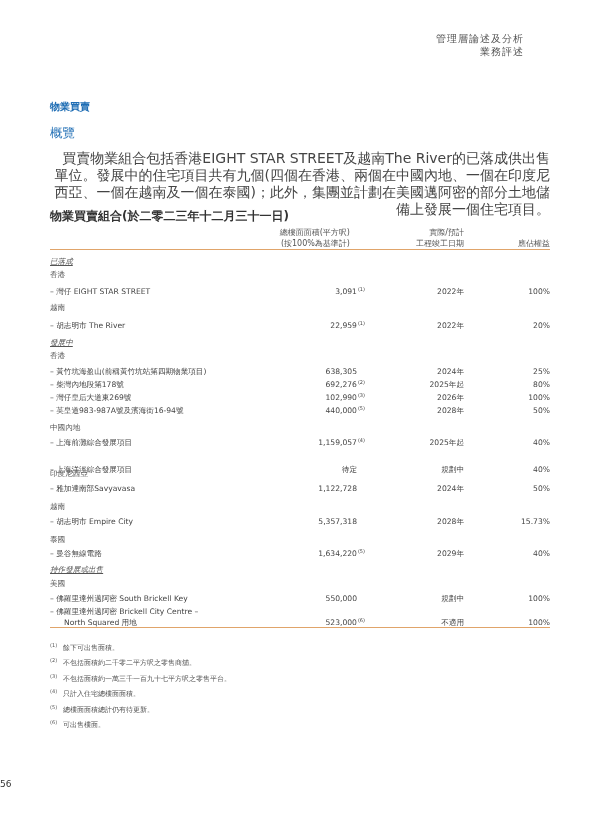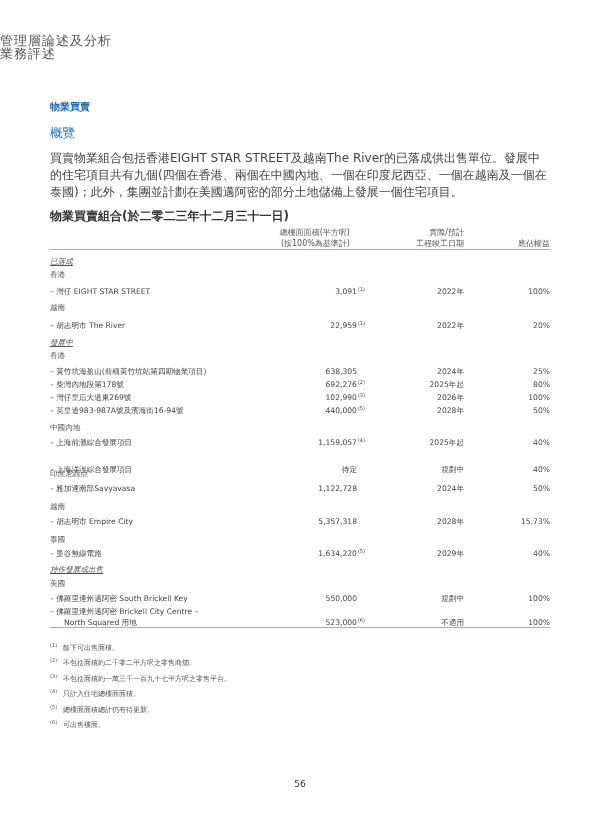--- a/index.html
+++ b/index.html
@@ -1,38 +1,38 @@
 <!DOCTYPE html>
 <html><head>
 <meta charset="utf-8">
 <style>
   html, body { margin:0; padding:0; background:#ffffff; }
   body { width:600px; height:814px; position:relative; overflow:hidden;
          font-family:"DejaVu Sans", "Liberation Sans", sans-serif; color:#3c3c3c; }
-  .hdr { position:absolute; left:0; width:524px; text-align:left; font-size:13px; color:#555; letter-spacing:1px; }
+  .hdr { position:absolute; left:0; width:524px; text-align:right; font-size:10px; color:#555; letter-spacing:1px; }
   .hdr1 { top:32px; }
   .hdr2 { top:45px; }
   .title { position:absolute; left:50px; top:100px; font-size:10px; font-weight:bold; color:#1e6db4; }
   .subtitle { position:absolute; left:50px; top:125px; font-size:12.5px; color:#1e6db4; }
-  .para { position:absolute; left:50px; top:150px; width:500px; font-size:12px; line-height:17px; color:#444; }
+  .para { position:absolute; left:50px; top:150px; width:500px; font-size:14px; line-height:17px; color:#444;text-align:right; }
   .tabletitle { position:absolute; left:50px; top:208px; font-size:12px; font-weight:bold; color:#333; }
   .colhead { position:absolute; font-size:8px; line-height:11px; color:#555; text-align:right; }
   .rule { position:absolute; left:50px; width:500px; height:1px; background:#e0a46a; }
   .row { position:absolute; left:50px; width:500px; height:11px; font-size:7.6px; line-height:11px; color:#444; }
   .row .name { position:absolute; left:0; white-space:nowrap; }
   .row .area { position:absolute; right:192px; text-align:right; white-space:nowrap; }
   .row .date { position:absolute; right:86px; text-align:left; white-space:nowrap; }
   .row .pct  { position:absolute; right:0; text-align:right; white-space:nowrap; }
   .row sup { font-size:5px; vertical-align:top; line-height:7px; margin-left:1px; }
   .section { font-style:italic; text-decoration:underline; color:#555; }
   .region { color:#555; }
   .indent { padding-left:14px; }
   .notes { position:absolute; left:50px; top:641px; font-size:7px; line-height:15.4px; color:#555; }
   .notes sup { font-size:5px; vertical-align:top; line-height:9px; margin-right:6px; }
-  .pagenum { position:absolute; left:0; width:600px; top:779px; text-align:center; font-size:9px; color:#333; }
+  .pagenum { position:absolute; left:0; width:600px; top:779px; text-align:left; font-size:9px; color:#333; }
 </style>
 </head>
 <body>
 
 <div>
   <div class="hdr hdr1">管理層論述及分析</div>
   <div class="hdr hdr2">業務評述</div>
 </div>
 
 <div class="title">物業買賣</div>

